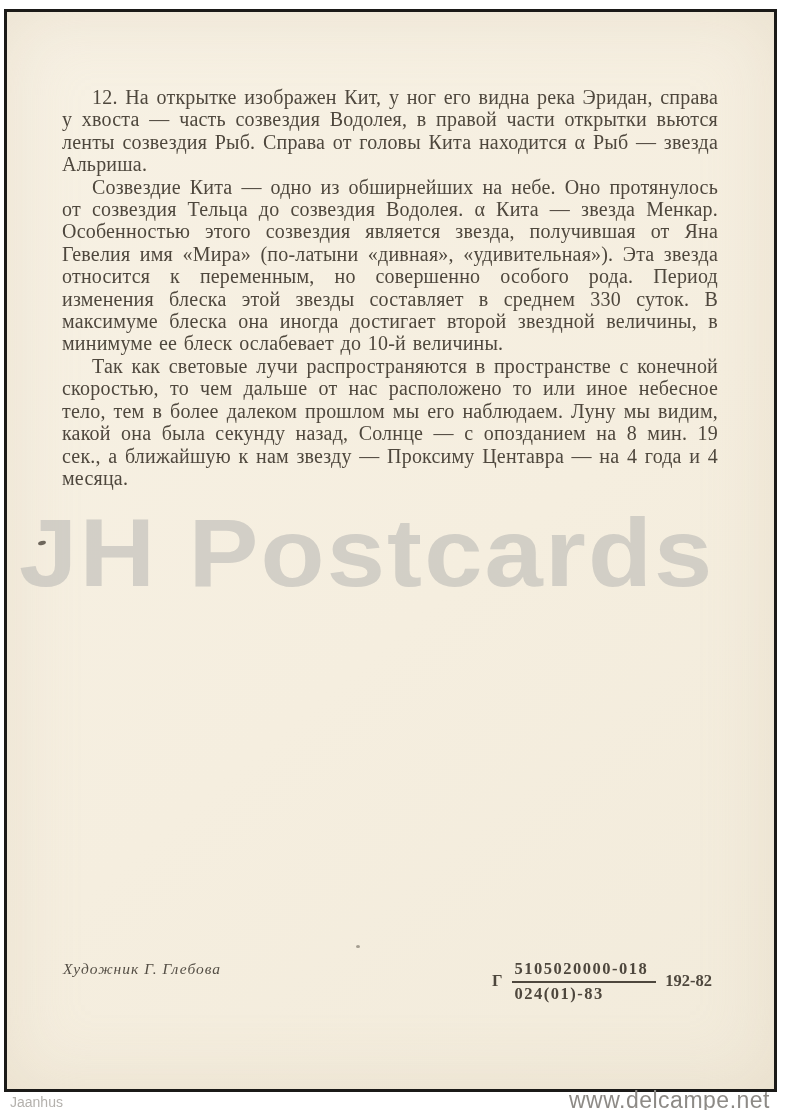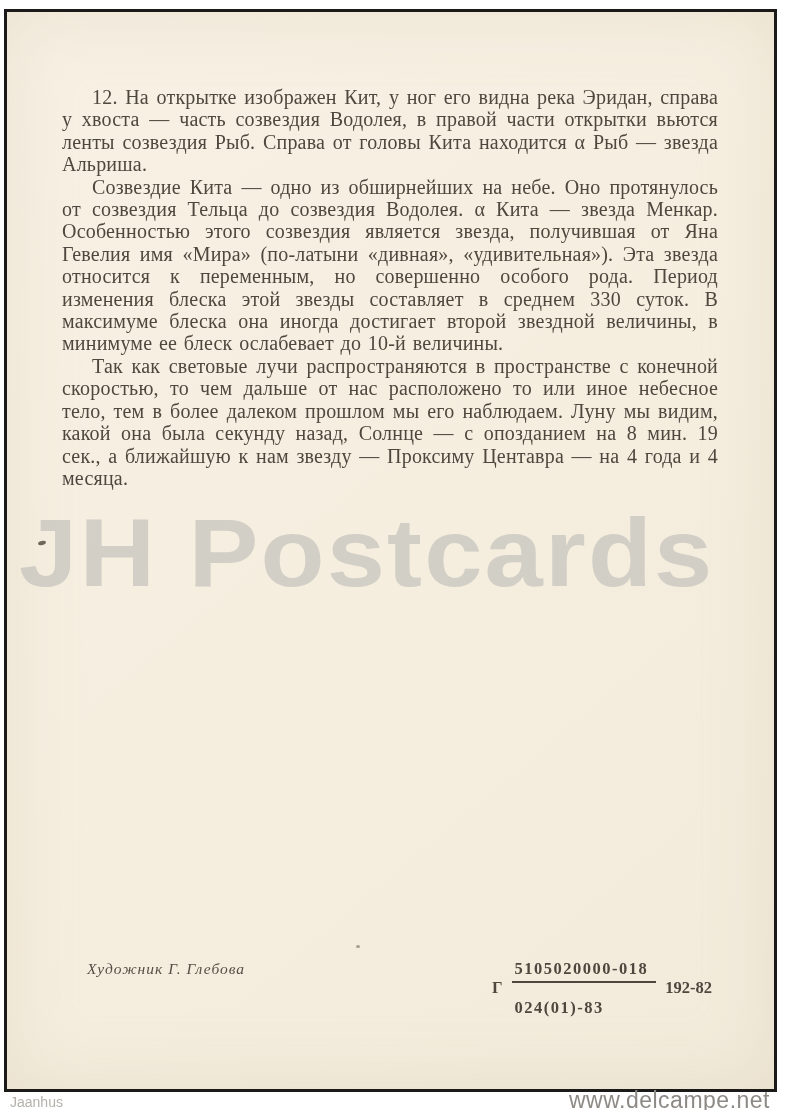--- a/index.html
+++ b/index.html
@@ -41,21 +41,21 @@
     letter-spacing: 2px;
     white-space: nowrap;
     color: rgba(175,175,173,0.50);
     transform: scaleX(1.08);
     transform-origin: left center;
     z-index: 5;
     pointer-events: none;
   }
   .imprint {
     position: absolute;
-    left: 66px; top: 948px;
+    left: 42px; top: 948px;
     color: #544e45;
     font-size: 15.5px;
     line-height: 17px;
     letter-spacing: 0.6px;
     white-space: nowrap;
   }
   .imprint .artist { font-style: italic; padding-left: 14px; letter-spacing: 1px; }
   .catalog {
     position: absolute;
     left: 485px; top: 948px;
@@ -63,21 +63,21 @@
     align-items: center;
     gap: 9px;
     color: #4e473d;
     font-weight: bold;
     font-size: 16.5px;
     line-height: 1.15;
     white-space: nowrap;
   }
   .fraction { display: inline-flex; flex-direction: column; }
   .fraction .num { border-bottom: 2px solid #4e473d; padding: 0 8px 2px 3px; letter-spacing: 1.5px; }
-  .fraction .den { padding: 16px 8px 0 3px; letter-spacing: 1.5px; }
+  .fraction .den { padding: 2px 8px 0 3px; letter-spacing: 1.5px; }
   .speck { position: absolute; background: #6e675c; border-radius: 50%; }
   .speck.s1 { left: 31px; top: 529px; width: 8px; height: 4px; transform: rotate(-15deg); }
   .speck.s2 { left: 349px; top: 933px; width: 4px; height: 3px; opacity: 0.6; }
   .footer-left {
     position: absolute;
     left: 10px; top: 1094px;
     font-family: "Liberation Sans", sans-serif;
     font-size: 14px;
     color: #b4b1ad;
   }

